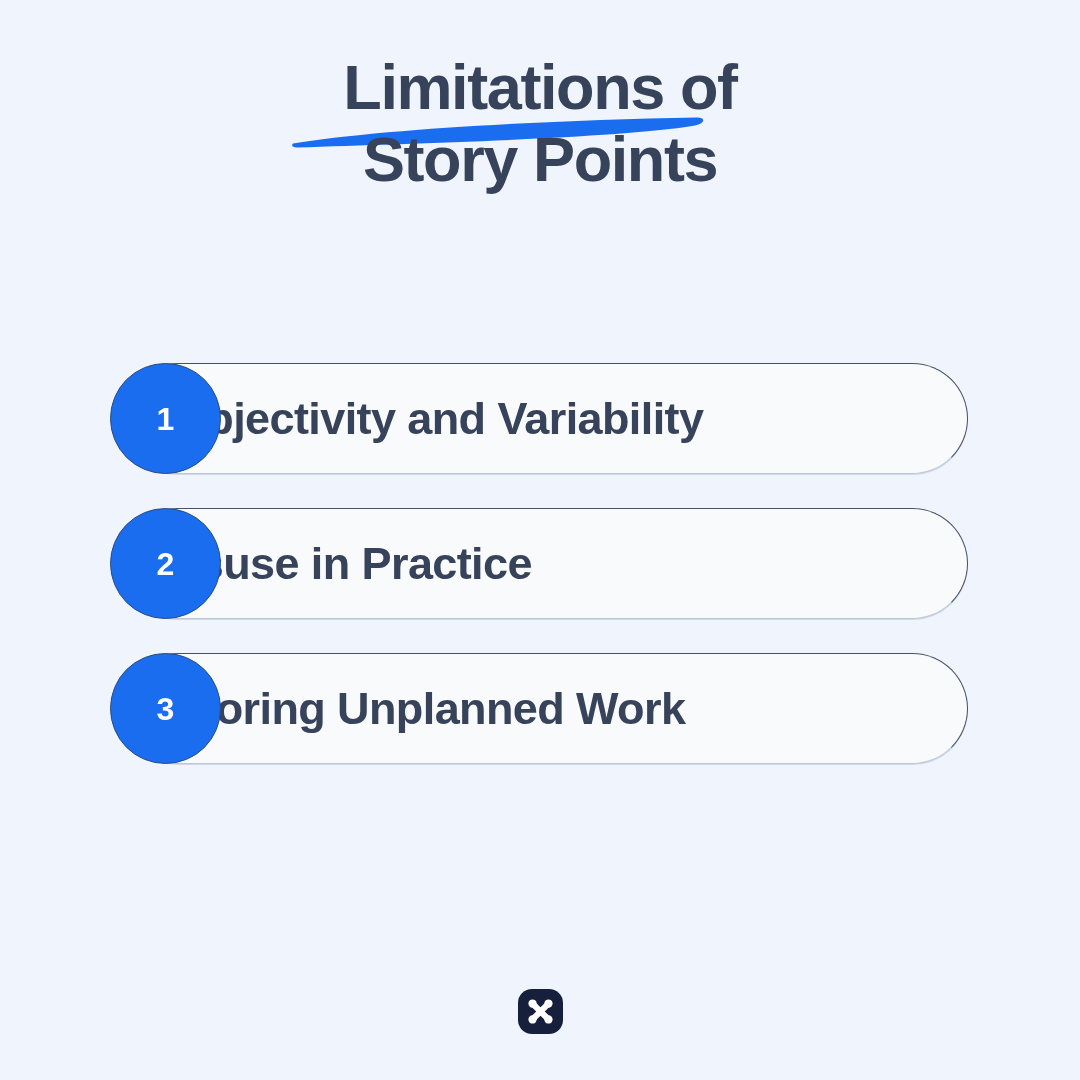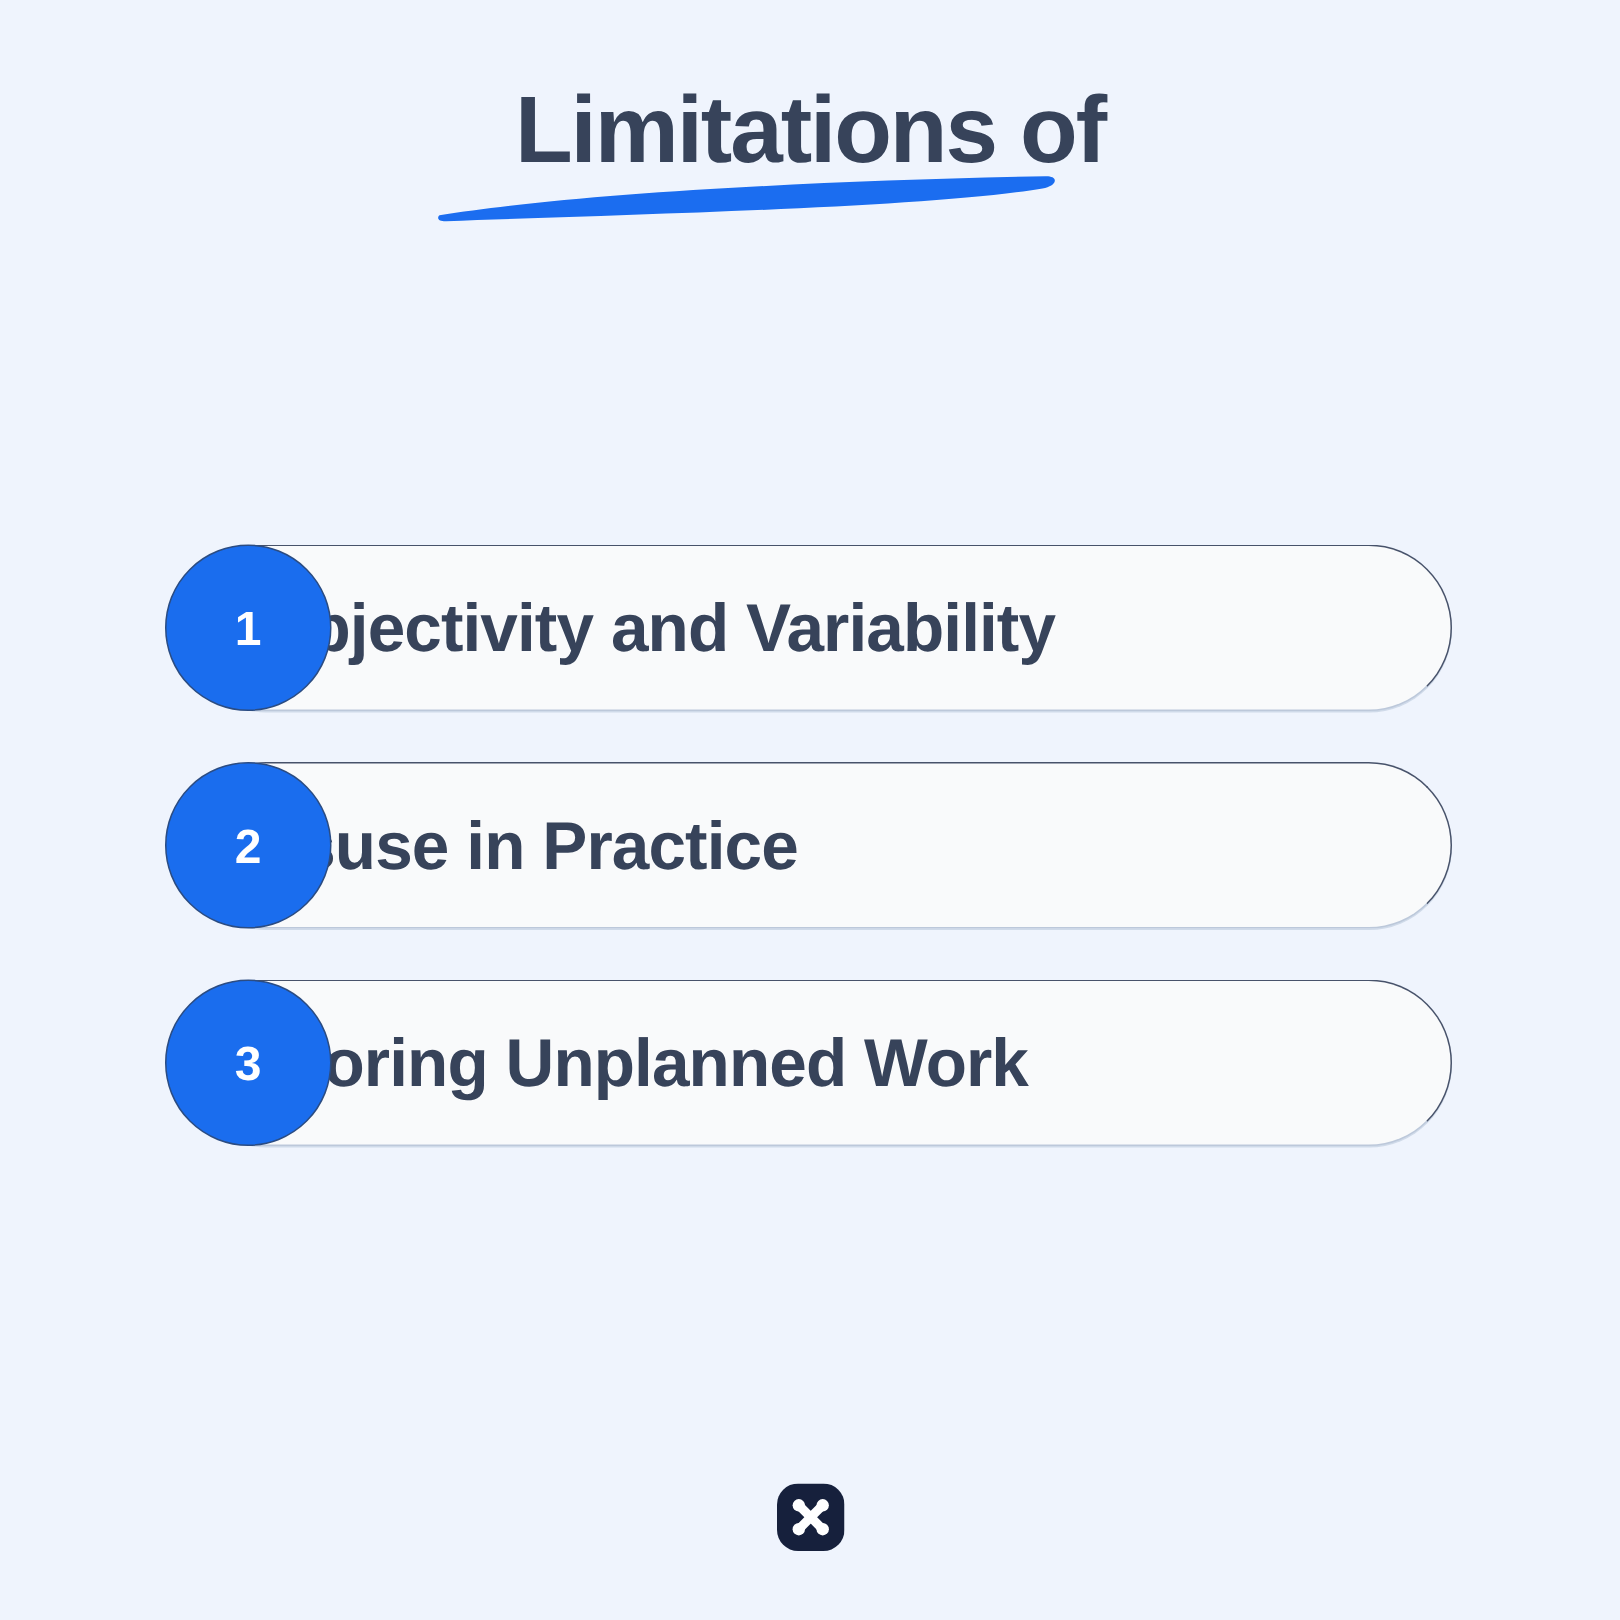--- a/index.html
+++ b/index.html
@@ -162,20 +162,21 @@
     top: 1px;
   }
 </style>
 </head>
 <body>
 
 <div class="canvas">
 
   <div class="title-block">
     <span class="title-line title-line-1">Limitations of</span>
+    <span class="title-line title-line-2">Story Points</span>
   </div>
 
   <div class="swoosh-wrap">
     <svg viewBox="0 0 420 40" xmlns="http://www.w3.org/2000/svg">
       <path d="M4 31.5 C 90 17.5, 250 8.5, 408 5.5 C 412 5.4, 414.5 6.6, 414.2 8.6 C 413.9 10.8, 411 12.6, 406 13.6 C 330 26.6, 130 31.0, 8.5 35.5 C 5.0 35.6, 3.0 34.6, 3.1 33.2 C 3.15 32.4, 3.5 31.8, 4 31.5 Z" fill="#1b6df0"></path>
     </svg>
   </div>
 
   <div class="list">
 

